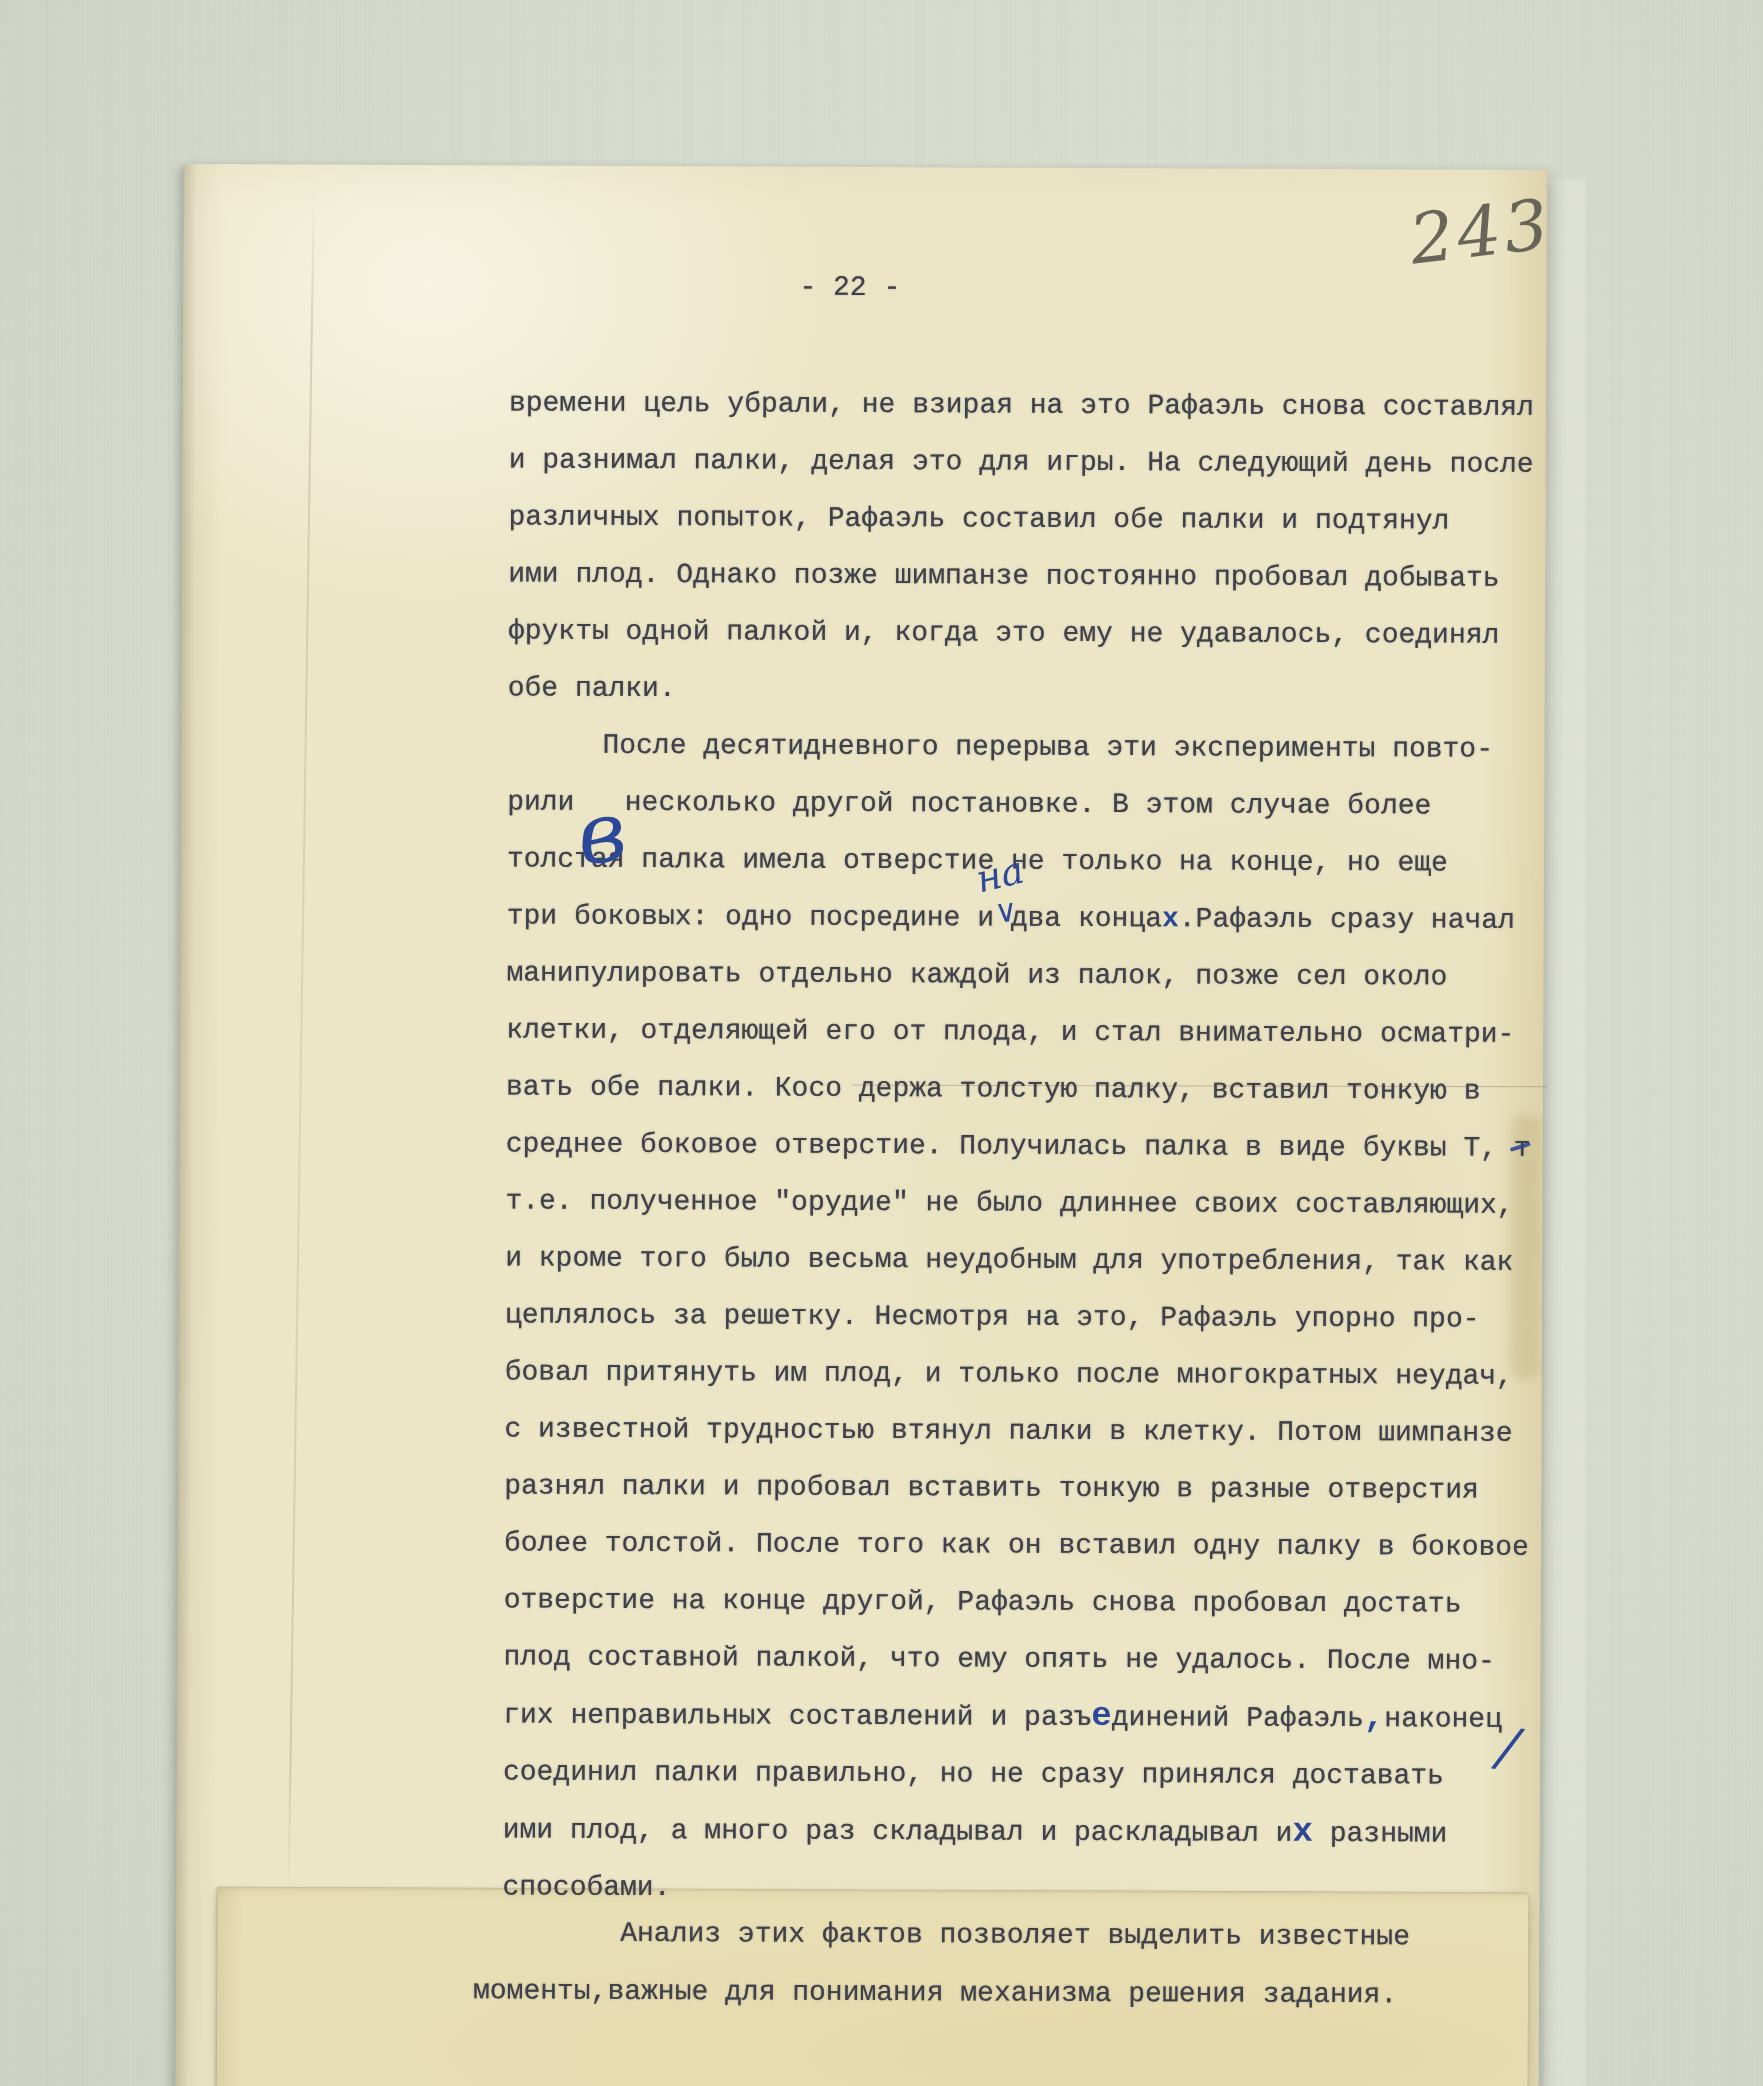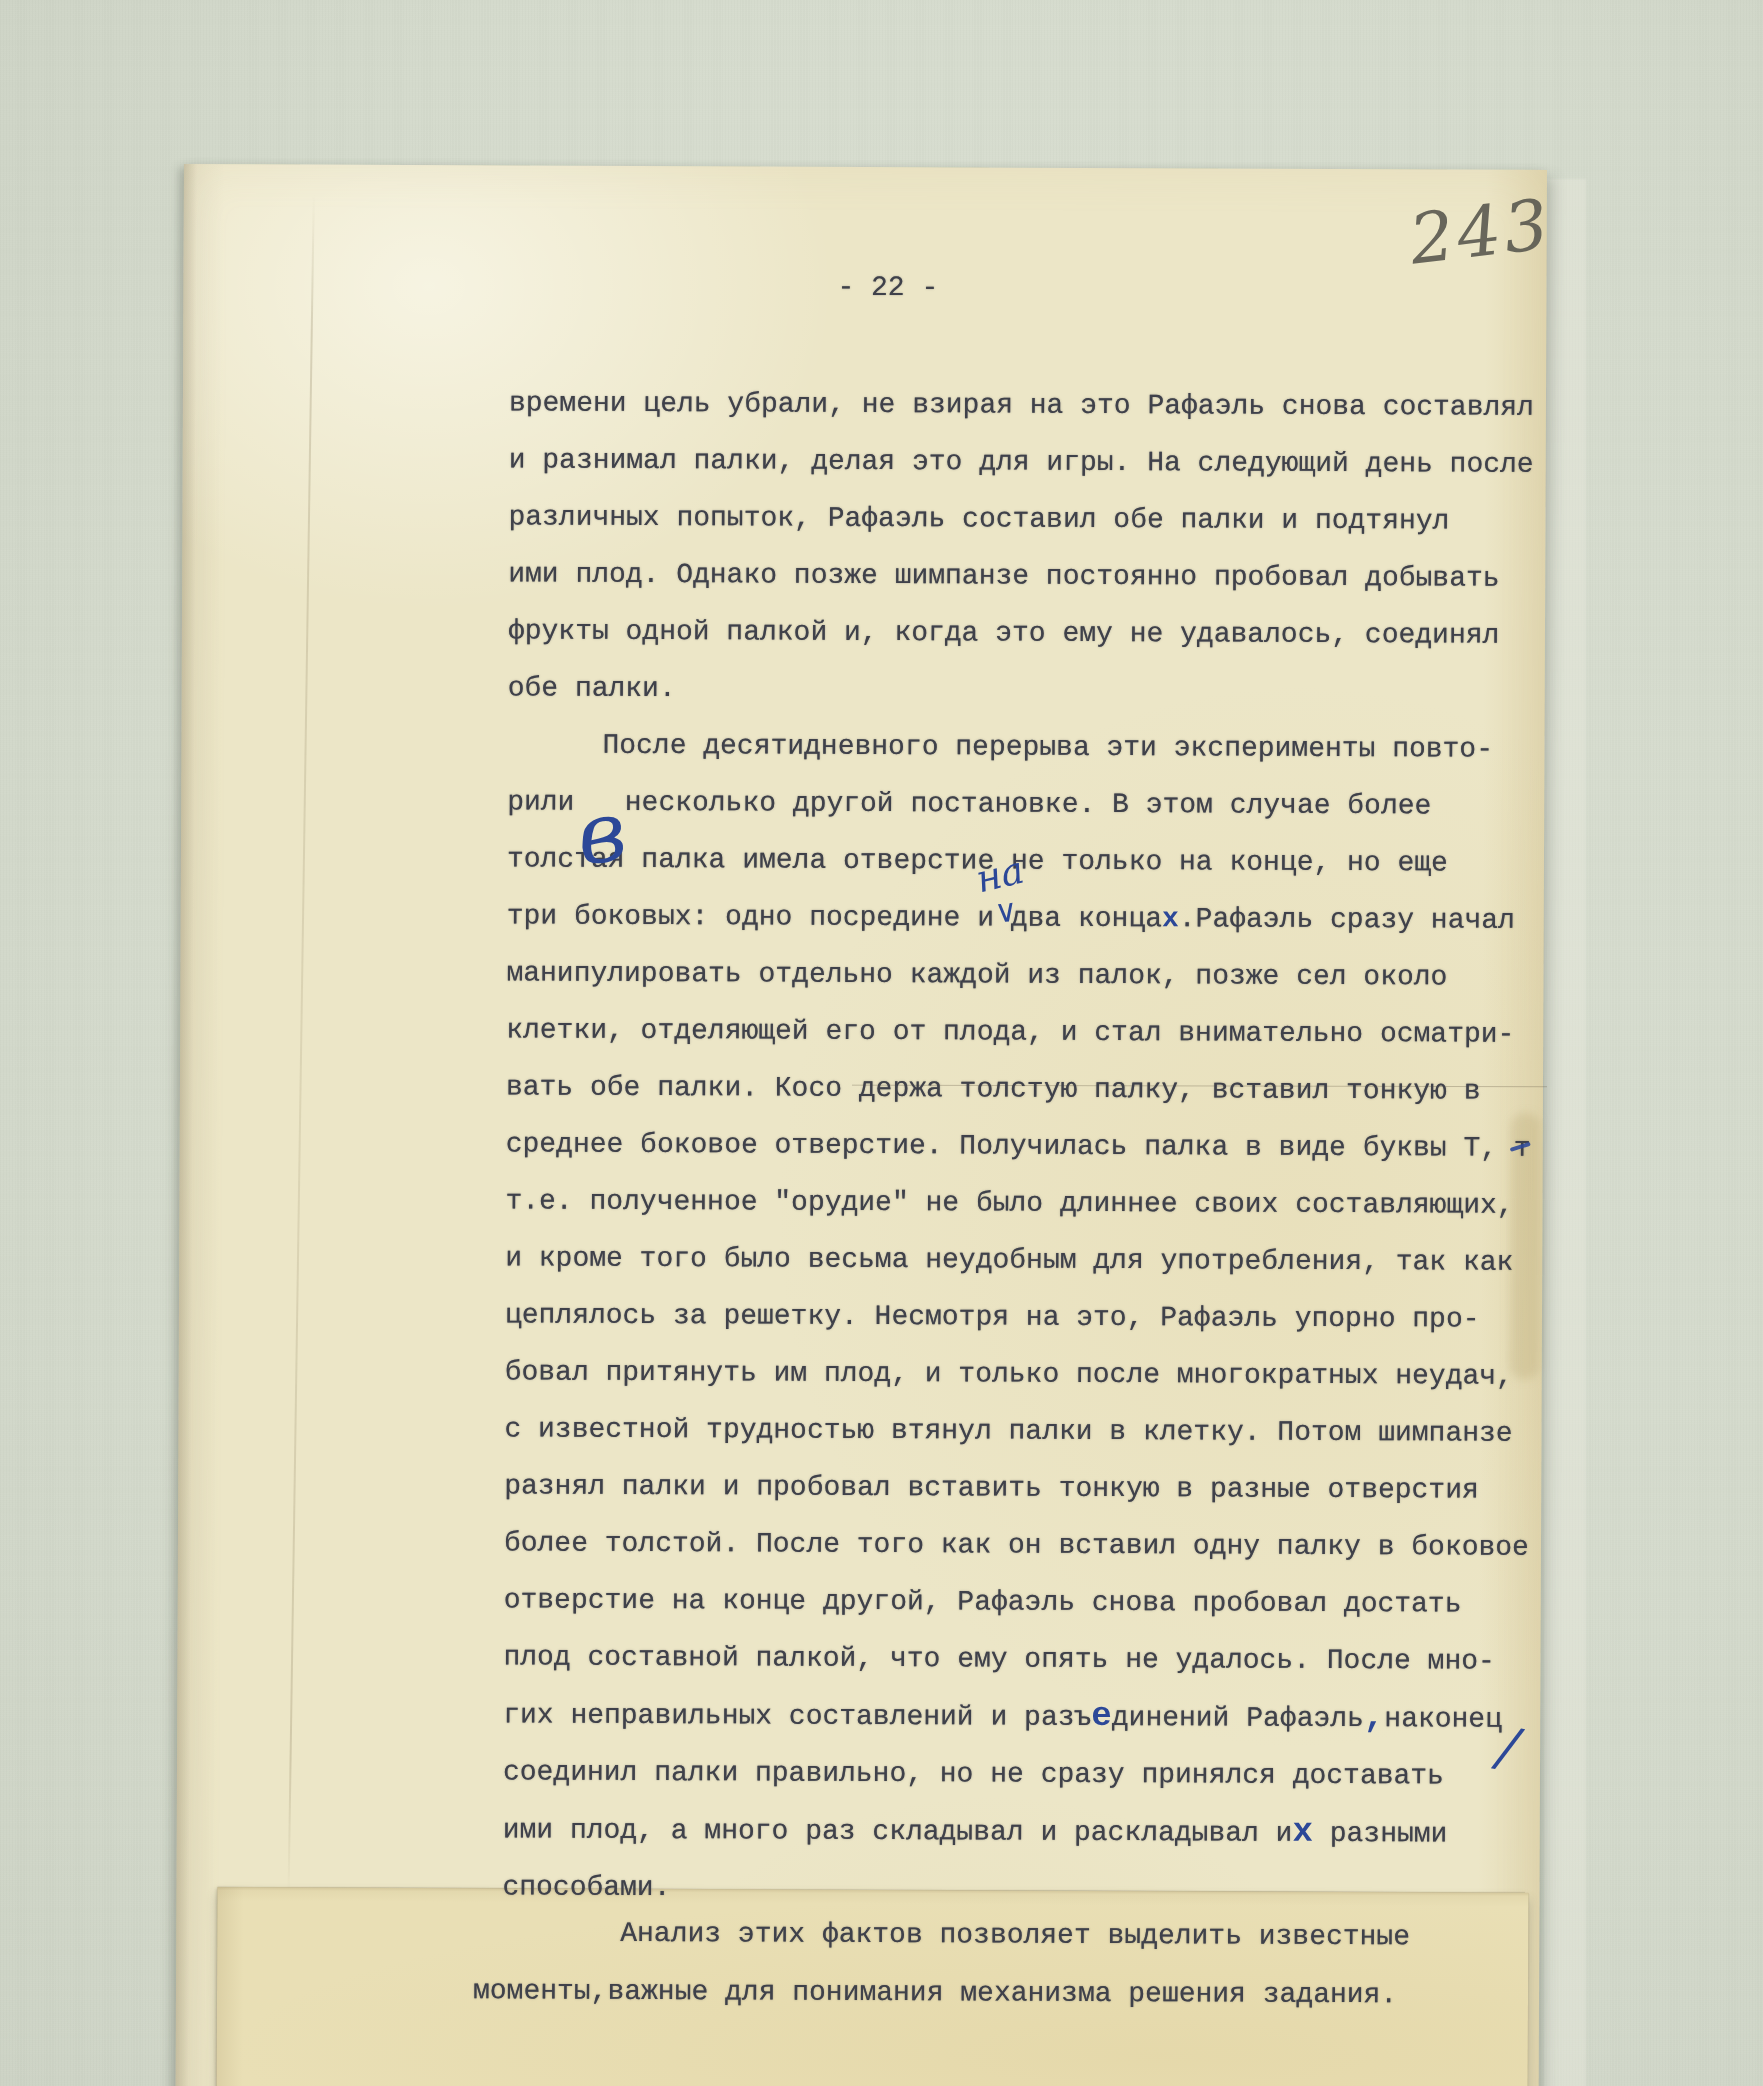--- a/index.html
+++ b/index.html
@@ -63,21 +63,21 @@
       -1.3px 1.3px 2.9px rgba(118,106,78,.28),
       0 6.7px 11px rgba(88,94,84,.30);
   }
   .typed{
     font-family:"Liberation Mono","DejaVu Sans Mono",monospace;
     font-size:28px;color:var(--typewriter-ink,#3f414a);
     text-shadow:0 0 0.8px rgba(63,65,74,.62), 0 0 2.9px rgba(63,65,74,.20);
   }
   .main-text{position:absolute;left:326px;top:209px;width:1069px;line-height:57px;white-space:pre;z-index:6;}
   .strip-text{position:absolute;left:297px;top:1739px;width:1152px;line-height:58px;white-space:pre;z-index:5;}
-  .pageno{position:absolute;left:654px;top:105px;z-index:6;}
+  .pageno{position:absolute;left:616px;top:105px;z-index:6;}
   .pencil{
     position:absolute;left:1226px;top:22px;z-index:6;
     font-family:"DejaVu Serif",serif;font-style:italic;
     font-size:69px;letter-spacing:3.3px;
     color:var(--pencil,#5d5c52);transform:rotate(-7deg);opacity:.92;
   }
   .ink{color:var(--pen-ink,#2c4898);text-shadow:none;font-weight:bold;}
   .ink.big{font-size:1.22em;}
   .ink-strike{position:relative;display:inline-block;}
   .ink-strike::after{

